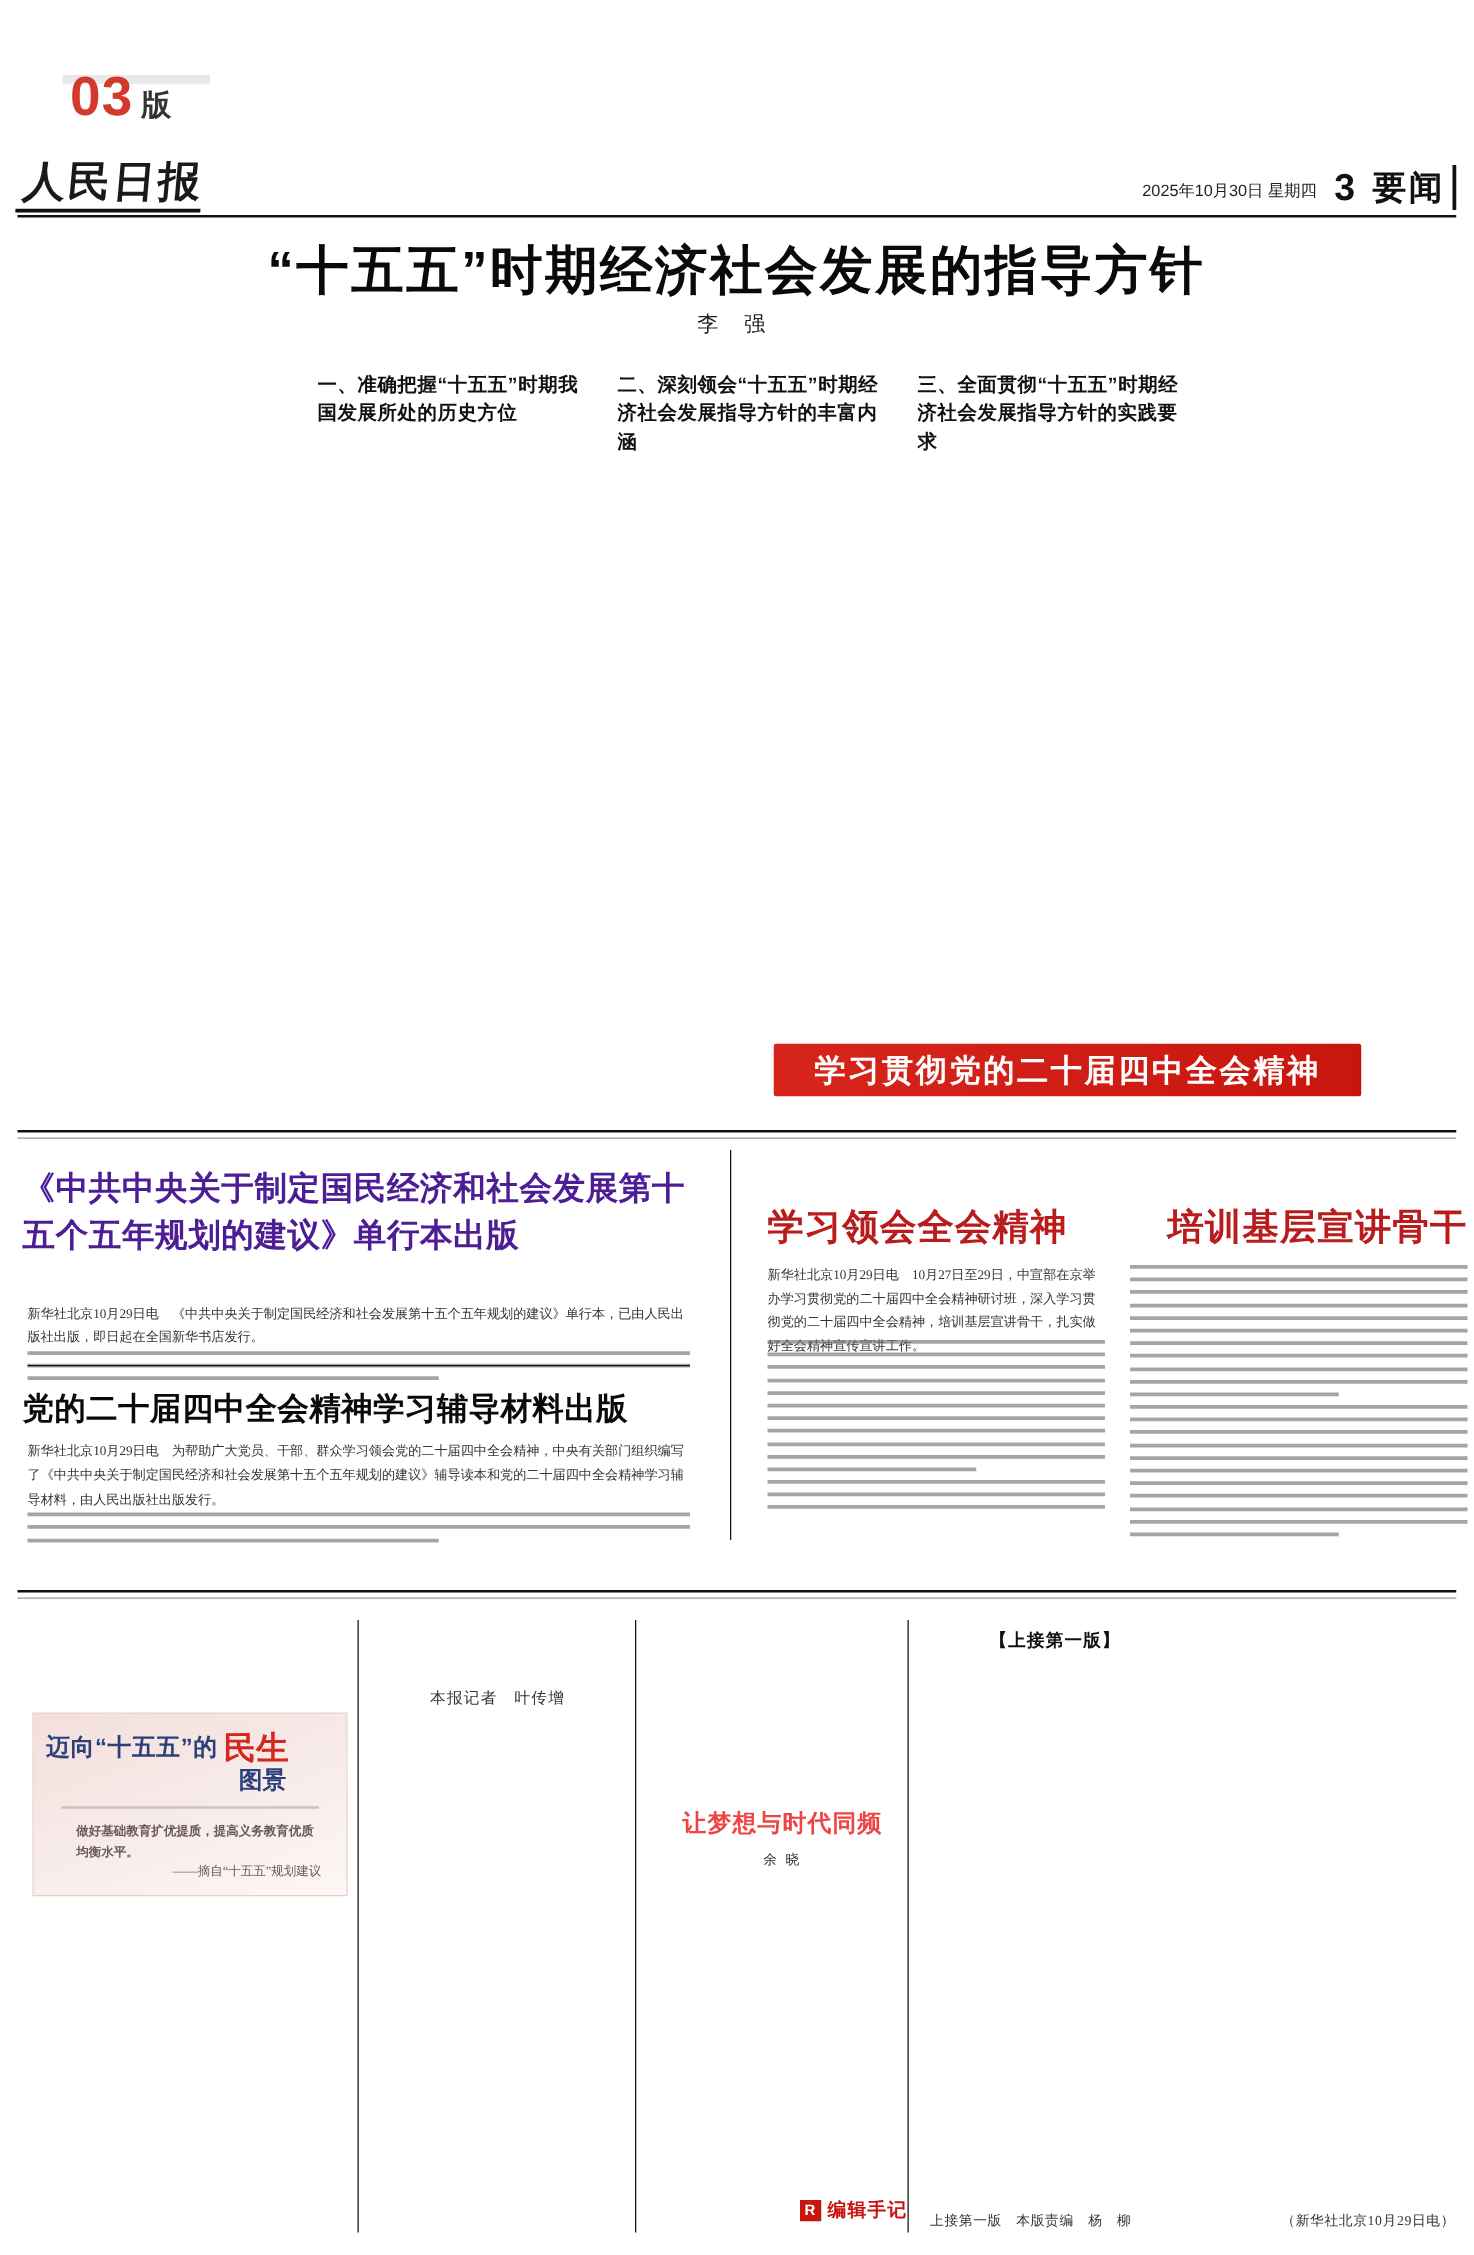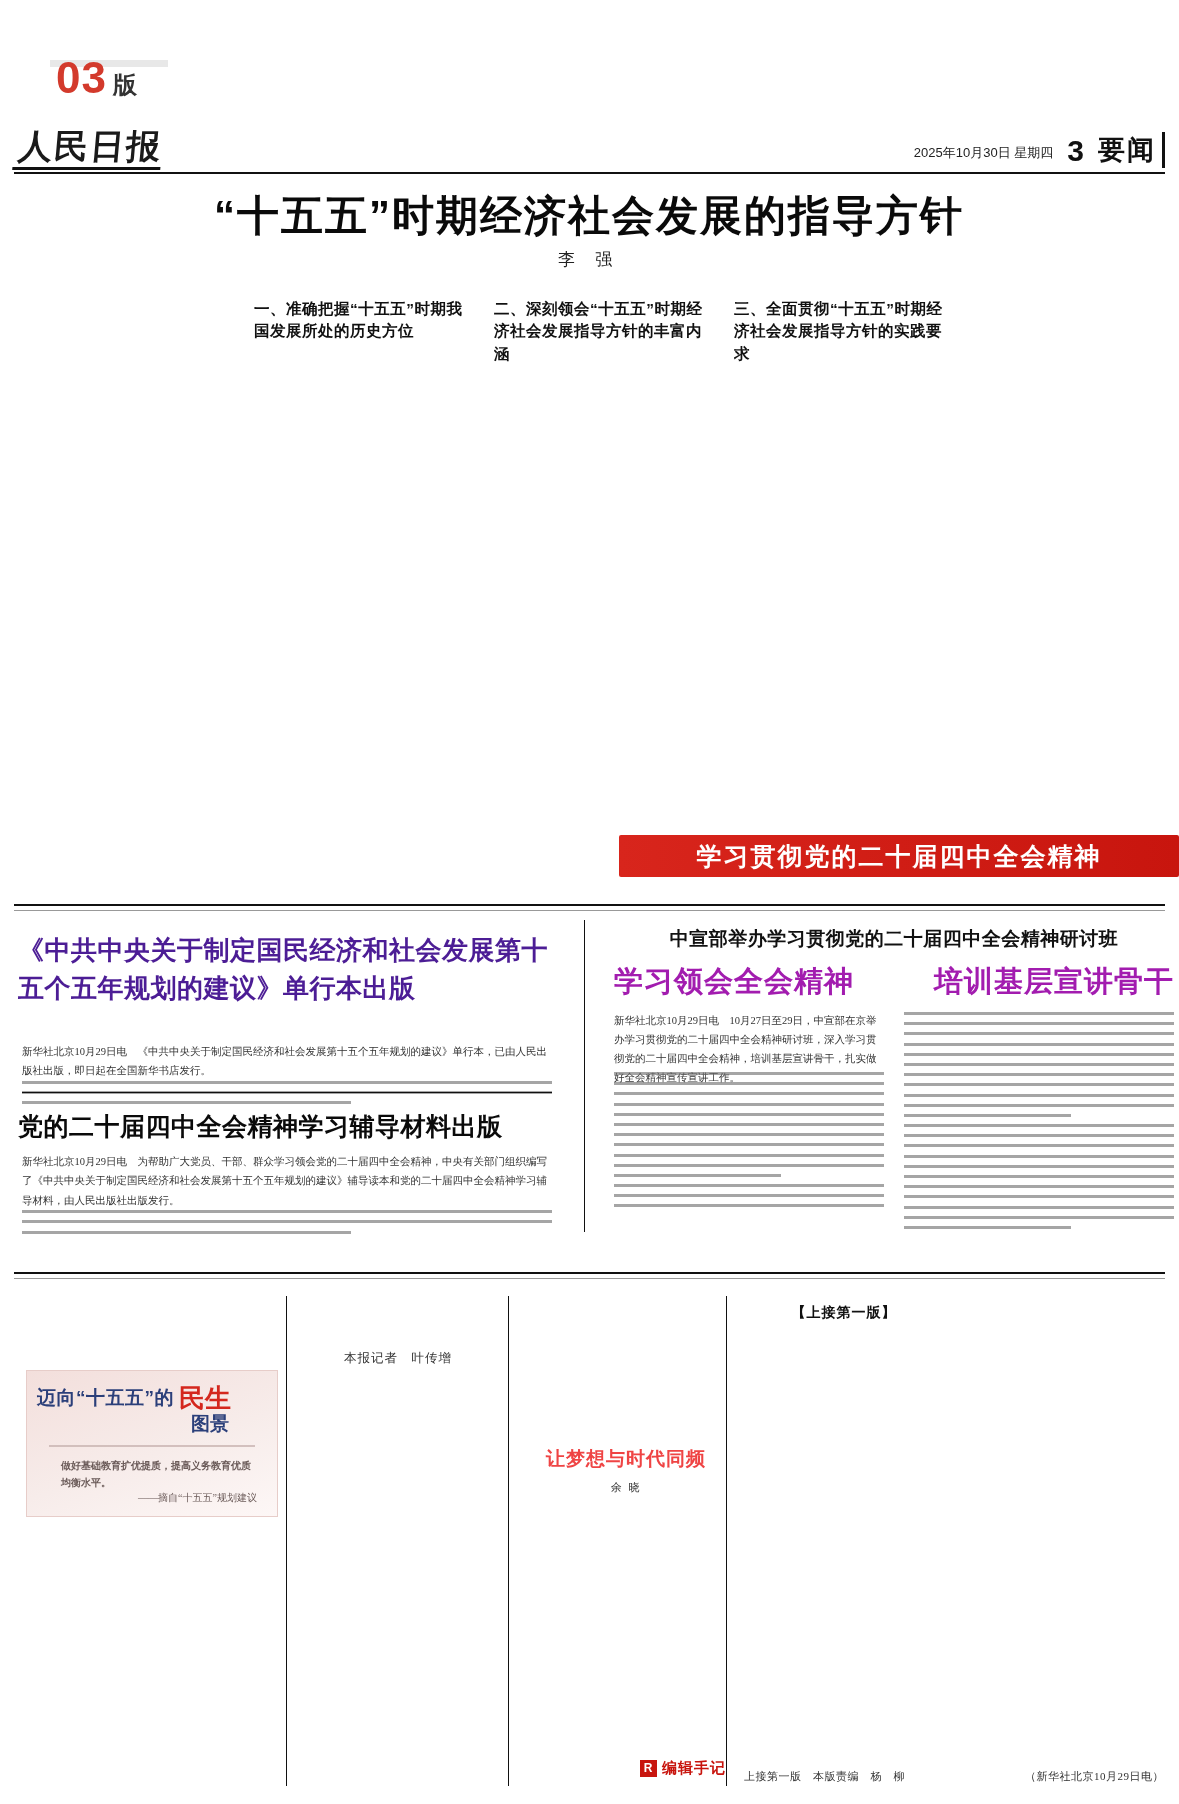--- a/index.html
+++ b/index.html
@@ -166,21 +166,21 @@
     line-height: 1.45;
     margin: 10px 0 8px 0;
     letter-spacing: .5px;
   }
 
   
   .red-banner {
     position: absolute;
     left: 605px;
     top: 655px;
-    width: 560px;
+    width: 470px;
     height: 42px;
     background: linear-gradient(90deg,#d8251c 0%, #c8150e 100%);
     color: #fff;
     display: flex;
     align-items: center;
     justify-content: center;
     font-family: "Liberation Sans", sans-serif;
     font-size: 25px;
     font-weight: 700;
     letter-spacing: 2px;
@@ -220,21 +220,21 @@
   }
   .kicker {
     position: absolute; left: 600px; top: 6px; width: 560px;
     text-align: center; font-family: "Liberation Sans", sans-serif;
     font-size: 19px; font-weight: 700; color: #111; letter-spacing: .5px;
   }
   .dual-hl {
     position: absolute; left: 600px; top: 42px; width: 560px;
     display: flex; justify-content: space-between;
     font-family: "Liberation Sans", sans-serif;
-    font-size: 29px; font-weight: 700; color: #a21caf; letter-spacing: 1px;
+    font-size: 29px; font-weight: 700; color: #b91c1c; letter-spacing: 1px;
   }
 
   
   .zone-c { position: absolute; left: 14px; top: 1360px; width: 1151px; height: 440px; }
   .hl-c {
     position: absolute; left: 50px; top: 16px; width: 420px;
     font-family: "Liberation Sans", sans-serif;
     font-size: 33px; font-weight: 700; color: #0a0a0a; letter-spacing: 2px;
   }
   .hl-c-by {
@@ -344,21 +344,20 @@
       <span>新华社北京10月29日电　《中共中央关于制定国民经济和社会发展第十五个五年规划的建议》单行本，已由人民出版社出版，即日起在全国新华书店发行。</span>
     <div class="txtline"></div><div class="txtline"></div><div class="txtline short"></div></div>
     <div class="hrule thin" style="left:8px;width:530px;top:172px;background:#111;height:1px;"></div>
     <div class="hl-b2" style="top:190px;">党的二十届四中全会精神学习辅导材料出版</div>
     <div id="bcap2" style="position:absolute;left:8px;top:232px;width:530px;font-size:10.5px;line-height:1.85;color:#333;">
       <span>新华社北京10月29日电　为帮助广大党员、干部、群众学习领会党的二十届四中全会精神，中央有关部门组织编写了《中共中央关于制定国民经济和社会发展第十五个五年规划的建议》辅导读本和党的二十届四中全会精神学习辅导材料，由人民出版社出版发行。</span>
     <div class="txtline"></div><div class="txtline"></div><div class="txtline short"></div></div>
 
     <div class="vrule" style="left:570px; top:0px; height:312px;"></div>
 
-    <div class="kicker">中宣部举办学习贯彻党的二十届四中全会精神研讨班</div>
     <div class="dual-hl">
       <span>学习领会全会精神</span>
       <span>培训基层宣讲骨干</span>
     </div>
     <div id="bright" style="position:absolute;left:600px;top:92px;width:560px;height:215px;">
       <div style="font-size:10.5px;line-height:1.8;color:#333;width:270px;">新华社北京10月29日电　10月27日至29日，中宣部在京举办学习贯彻党的二十届四中全会精神研讨班，深入学习贯彻党的二十届四中全会精神，培训基层宣讲骨干，扎实做好全会精神宣传宣讲工作。</div>
     <div style="position: absolute; top: 60px; left: 0px; width: 270px;">
           <div class="txtline"></div>
           <div class="txtline"></div>
           <div class="txtline"></div>

